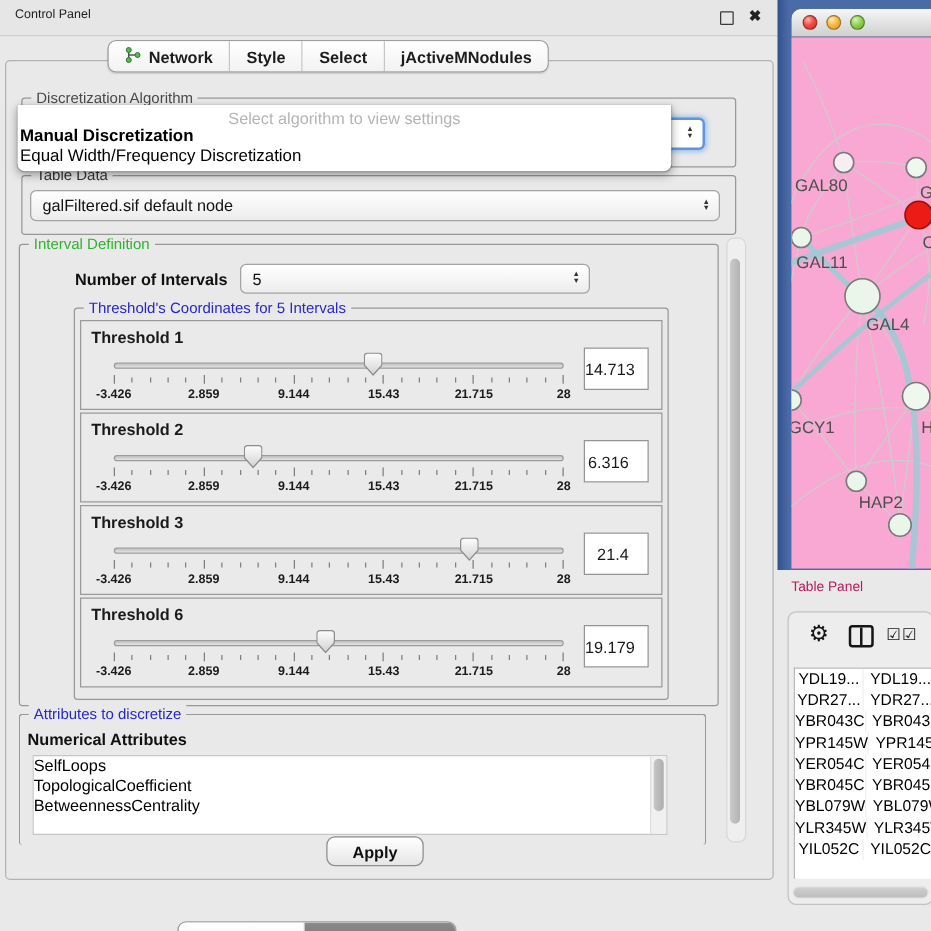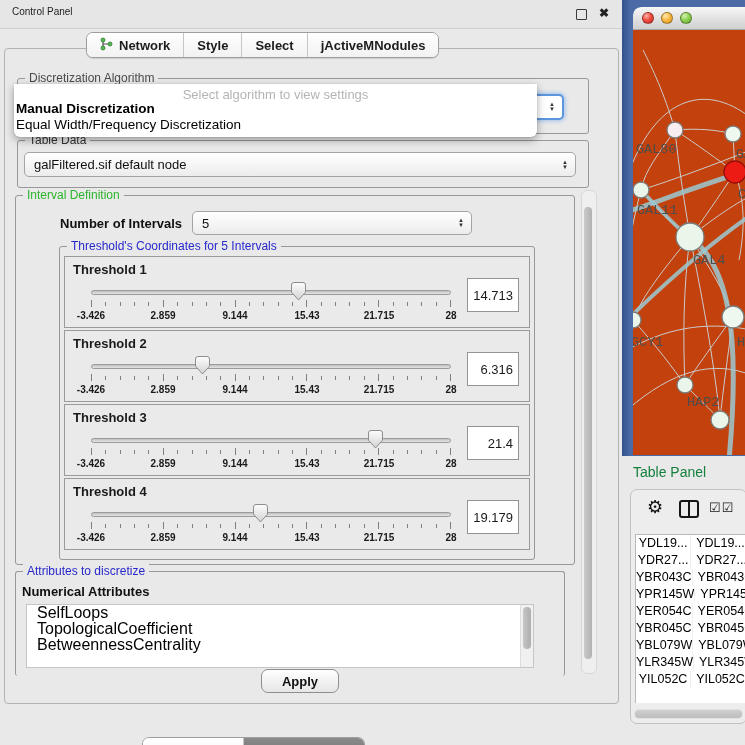--- a/index.html
+++ b/index.html
@@ -49,25 +49,25 @@
          background:linear-gradient(#c0c0c0,#e4e4e4);box-sizing:border-box;}
   .handle{position:absolute;top:-3px;width:15px;height:19px;margin-left:-7.5px;}
   .ticks{position:absolute;left:0;top:15px;width:100%;display:flex;justify-content:space-between;align-items:flex-start;}
   .tick{width:1px;background:#7f7f7f;}
   .tick.minor{height:4px;margin-top:2px;}
   .tick.major{height:7px;}
   .tick-labels{position:absolute;left:0;top:25px;width:100%;height:12px;}
   .tick-labels span{position:absolute;transform:translateX(-50%);font-size:10px;font-weight:bold;
                     color:#1a1a1a;white-space:nowrap;}
   .val-box{position:absolute;right:10px;top:21px;width:52px;height:34px;background:#fff;border:1px solid #949494;
-           font-size:13px;text-align:right;line-height:34px;padding-right:5px;box-sizing:border-box;}
+           font-size:13px;text-align:right;line-height:34px;padding-right:15px;box-sizing:border-box;}
 
   .attr-list{position:absolute;left:10px;top:32px;width:506px;height:62px;background:#fff;
              border:1px solid #c6c6c6;overflow:hidden;}
-  .attr-item{padding-left:10px;font-size:16px;line-height:16px;color:#000;white-space:nowrap;}
+  .attr-item{padding-left:0;font-size:13px;line-height:16px;color:#000;white-space:nowrap;}
   .attr-sb{position:absolute;right:0;top:0;bottom:0;width:12px;background:#f0f0f0;border-left:1px solid #ddd;}
   .attr-thumb{position:absolute;left:1.5px;top:2px;width:8px;height:42px;border-radius:4px;
               background:linear-gradient(90deg,#c6c6c6,#aeaeae);}
 
   .panel-sb{position:absolute;left:576px;top:141px;width:14px;height:482px;background:#efefef;
             border:1px solid #d8d8d8;border-radius:6px;}
   .panel-sb-thumb{position:absolute;left:2px;top:16px;width:8px;height:452px;border-radius:5px;
                   background:linear-gradient(90deg,#cacaca,#b2b2b2);}
 
   .apply-btn{position:absolute;left:256px;top:620px;width:78px;height:24px;background:linear-gradient(#ffffff,#e6e6e6);
@@ -77,25 +77,25 @@
   
   .net-frame{position:absolute;left:622px;top:0;width:123px;height:456px;
              background:linear-gradient(90deg,#31528c,#4a6ba6 9px);}
   .mac-window{position:absolute;left:633px;top:7px;width:112px;height:448px;border-radius:8px 0 0 0;overflow:hidden;}
   .mac-titlebar{position:absolute;left:0;top:0;right:0;height:23px;background:linear-gradient(#f7f7f7,#cfcfcf);
                 border-bottom:1px solid #a8a8a8;border-radius:8px 0 0 0;display:flex;align-items:center;padding-left:9px;box-sizing:border-box;}
   .tl{width:12px;height:12px;border-radius:50%;margin-right:7px;border:0.5px solid rgba(0,0,0,0.35);box-sizing:border-box;}
   .tl.red{background:radial-gradient(circle at 35% 28%,#ffb3aa,#ee5044 45%,#d3281c);}
   .tl.yellow{background:radial-gradient(circle at 35% 28%,#ffe9b0,#f5b63e 50%,#dd9718);}
   .tl.green{background:radial-gradient(circle at 35% 28%,#d6f3b0,#8bcf4f 50%,#64a928);}
-  .net-canvas{position:absolute;left:0;top:23px;right:0;bottom:0;background:#c2410c;overflow:hidden;font-family:Liberation Mono, monospace;}
+  .net-canvas{position:absolute;left:0;top:23px;right:0;bottom:0;background:#f9a8d4;overflow:hidden;}
 
   
   .tp-header{position:absolute;left:622px;top:456px;width:123px;height:33px;background:#e9e9e9;}
-  .tp-title{position:absolute;left:11px;top:8px;font-size:14px;color:#15803d;}
+  .tp-title{position:absolute;left:11px;top:8px;font-size:11px;color:#be185d;}
   .tp-body{position:absolute;left:630px;top:489px;width:115px;height:233px;background:#ededed;
            border:1px solid #c2c2c2;border-radius:7px;overflow:hidden;}
   .tp-toolbar{position:absolute;left:0;top:0;right:0;height:40px;}
   .tp-ic{position:absolute;color:#151515;}
   .tp-gear{left:16px;top:6px;font-size:18px;}
   .tp-split{left:48px;top:10px;}
   .split-box{display:inline-block;width:16px;height:14px;border:2px solid #151515;border-radius:3px;position:relative;}
   .split-box::after{content:"";position:absolute;left:50%;top:0;bottom:0;width:2px;background:#151515;transform:translateX(-50%);}
   .tp-checks{left:78px;top:10px;font-size:13px;letter-spacing:1px;}
   .tp-table{position:absolute;left:4px;top:44px;width:110px;height:168px;background:#fff;
@@ -332,21 +332,21 @@
                   <span style="left: 40%;">9.144</span>
                   <span style="left: 60%;">15.43</span>
                   <span style="left: 80%;">21.715</span>
                   <span style="left: 100%;">28</span>
                 </div>
     </div>
     <div class="val-box">21.4</div>
   </div>
 
   <div class="th-panel">
-    <div class="th-label">Threshold 4</div>
+    <div class="th-label">Threshold 6</div>
     <div class="th-slider">
       <div class="track"></div>
       <div class="handle" style="left: 46.9993%;"><svg width="15" height="19" viewBox="0 0 15 19">
                     <defs>
                       <linearGradient id="HG3" x1="0" y1="0" x2="0" y2="1">
                         <stop offset="0" stop-color="#fdfdfd"></stop>
                         <stop offset="1" stop-color="#d2d2d2"></stop>
                       </linearGradient>
                     </defs>
                     <path d="M3,0.5 h9 a2.5,2.5 0 0 1 2.5,2.5 v7.2 L7.5,18 L0.5,10.2 V3 A2.5,2.5 0 0 1 3,0.5 Z" fill="url(#HG3)" stroke="#8d8d8d"></path>

